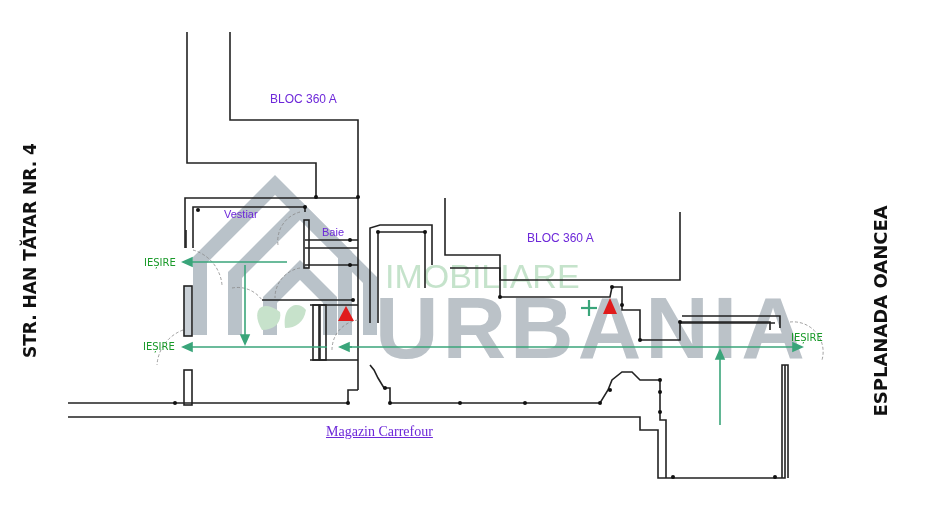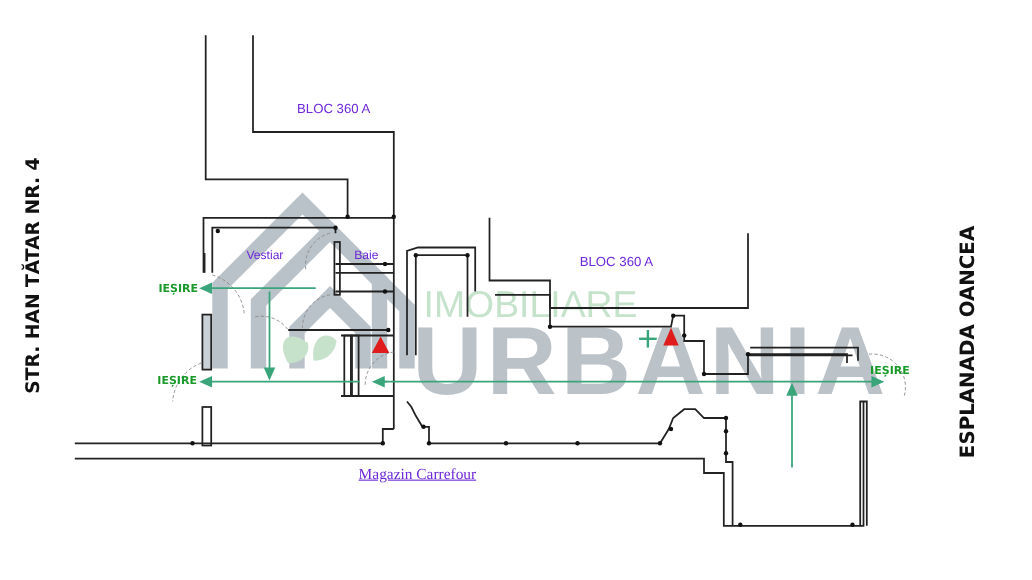--- a/index.html
+++ b/index.html
@@ -2,21 +2,21 @@
 <html><head>
 <meta charset="utf-8">
 <style>
   html, body { margin:0; padding:0; background:#ffffff; }
   body { width:938px; height:527px; position:relative; overflow:hidden; font-family:"Liberation Sans", sans-serif; }
   #plan { position:absolute; left:0; top:0; width:938px; height:527px; }
   .street { position:absolute; font-family:"DejaVu Sans", sans-serif; font-weight:bold; font-size:17px; color:#111; white-space:nowrap; transform-origin:center center; }
   #street-left { left:-60px; top:258px; width:180px; text-align:center; transform:rotate(-90deg); }
   #street-right { left:790px; top:316px; width:180px; text-align:center; transform:rotate(-90deg); font-size:18px; }
   .lbl { position:absolute; font-size:12px; color:#6d28d9; white-space:nowrap; }
-  .exit { position:absolute; font-family:"DejaVu Sans", sans-serif; font-weight:bold; font-size:10px; color:#1a9a2a; white-space:nowrap; }
+  .exit { position:absolute; font-family:"DejaVu Sans", sans-serif; font-weight:normal; font-size:10px; color:#1a9a2a; white-space:nowrap; }
   .serif { font-family:"Liberation Serif", serif; font-size:14px; }
 </style>
 </head>
 <body>
 
 <svg id="plan" viewBox="0 0 938 527" xmlns="http://www.w3.org/2000/svg">
 
   <g opacity="0.9">
     <g fill="none" stroke="#b2bcc4" stroke-width="14" stroke-linejoin="miter">
       <polyline points="200,335 200,260 275,185 345,255 345,335"></polyline>
@@ -130,18 +130,18 @@
   </g>
 </svg>
 
 <div id="street-left" class="street">STR. HAN TĂTAR NR. 4</div>
 <div id="street-right" class="street">ESPLANADA OANCEA</div>
 
 <div class="lbl" style="left:270px; top:92px;">BLOC 360 A</div>
 <div class="lbl" style="left:527px; top:231px;">BLOC 360 A</div>
 <div class="lbl serif" style="left:326px; top:424px;text-decoration:underline;">Magazin Carrefour</div>
 
-<div class="lbl" style="left:224px; top:226px; font-size:11px;">Vestiar</div>
+<div class="lbl" style="left:224px; top:208px; font-size:11px;">Vestiar</div>
 <div class="lbl" style="left:322px; top:226px; font-size:11px;">Baie</div>
 
 <div class="exit" style="left:144px; top:257px;">IEȘIRE</div>
 <div class="exit" style="left:143px; top:341px;">IEȘIRE</div>
 <div class="exit" style="left:791px; top:332px;">IEȘIRE</div>
 
 </body></html>

